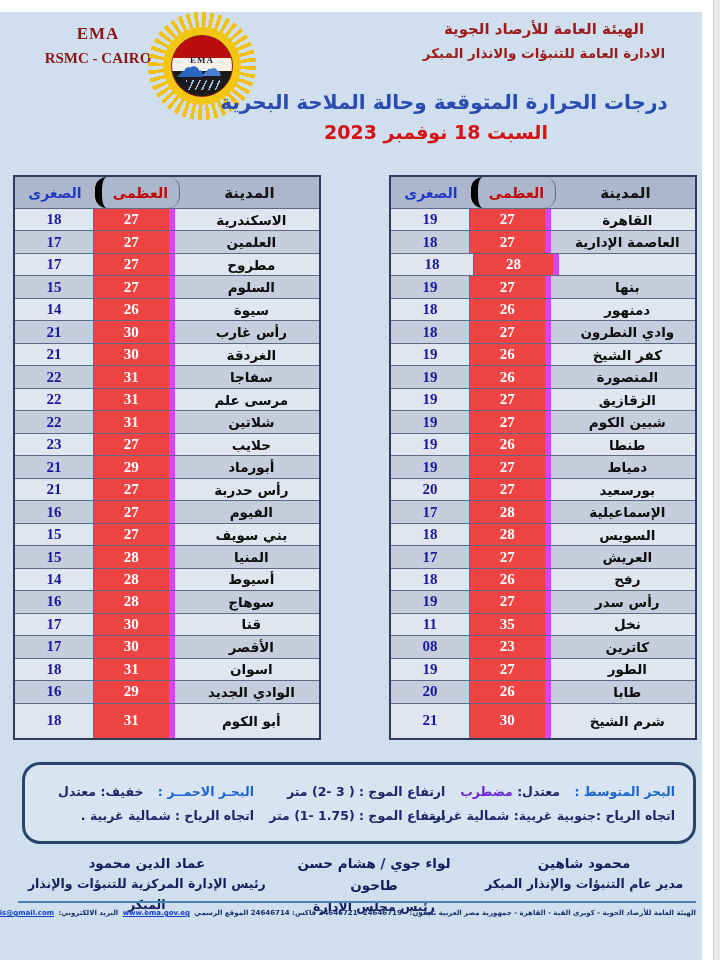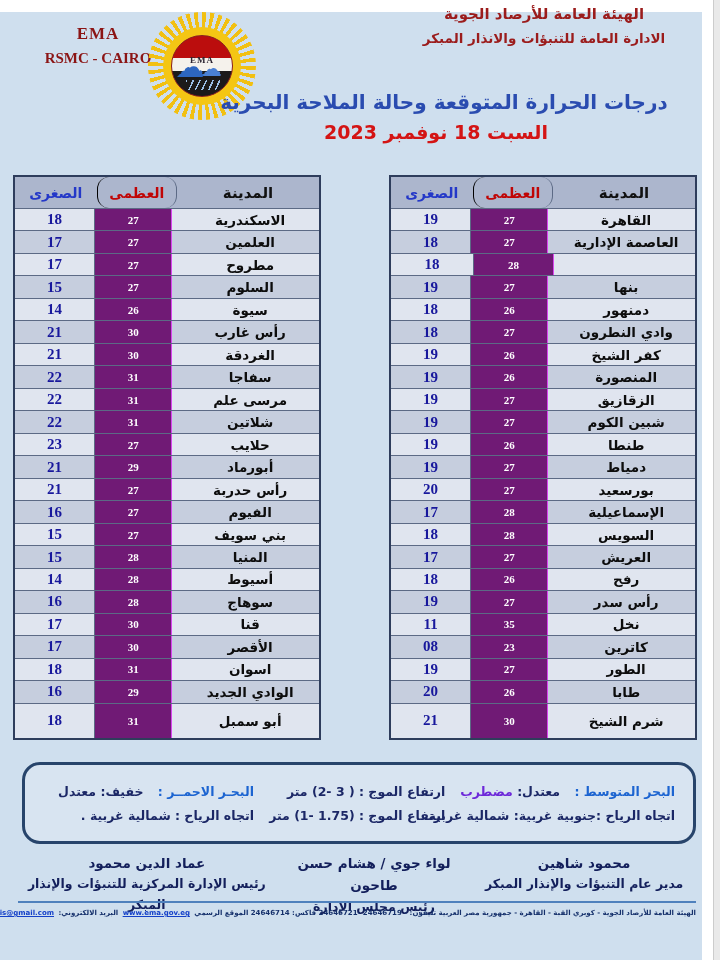--- a/index.html
+++ b/index.html
@@ -17,21 +17,21 @@
     background:#e9e9e9;border-left:1px solid #cccccc;
   }
   
   .ema-en{
     position:absolute;left:18px;top:24px;width:160px;text-align:center;
     color:#8b1515;font-family:"Liberation Serif","DejaVu Serif",serif;font-weight:bold;
   }
   .ema-en .l1{font-size:17px;letter-spacing:1px;}
   .ema-en .l2{font-size:15px;margin-top:6px;}
   .agency{
-    position:absolute;left:398px;top:5px;width:292px;text-align:center;
+    position:absolute;left:398px;top:20px;width:292px;text-align:center;
     color:#9b1c1c;font-weight:bold;direction:rtl;
   }
   .agency .l1{font-size:15px;}
   .agency .l2{font-size:13.5px;margin-top:7px;}
   .doc-title{
     position:absolute;left:188px;top:90px;width:512px;text-align:center;
     color:#2a4cb0;font-size:20px;font-weight:bold;direction:rtl;
   }
   .doc-date{
     position:absolute;left:180px;top:121px;width:512px;text-align:center;
@@ -62,32 +62,32 @@
   .temp-table{
     position:absolute;top:175px;width:308px;height:565px;
     display:flex;flex-direction:column;
     border:2px solid #2e3d5c;box-sizing:border-box;
   }
   .table-left{left:13px;}
   .table-right{left:389px;}
   .t-head{display:flex;height:31px;flex:0 0 31px;background:#acb6cd;}
   .t-head>div{display:flex;align-items:center;justify-content:center;font-weight:bold;border-radius:12px;}
   .h-min{width:27%;color:#2438c8;font-size:14px;}
-  .h-max{width:26%;color:#c00505;font-size:14px;border-left:1px solid #000000;border-right:1px solid #5c6a85;}
+  .h-max{width:26%;color:#c00505;font-size:14px;border-left:7px solid #000000;border-right:1px solid #5c6a85;}
   .h-city{width:47%;color:#111;font-size:15px;}
   .t-body{display:flex;flex-direction:column;flex:1;}
   .t-row{display:flex;flex:1 1 0;border-top:1px solid #5c6a85;}
   .t-row:last-of-type{flex:1.6 1 0;}
   .t-row:nth-of-type(odd){background:#e0e5ef;}
   .t-row:nth-of-type(even){background:#c6cede;}
   .cell{display:flex;align-items:center;justify-content:center;font-weight:bold;}
   .c-min{width:27%;color:#18189c;font-size:15px;font-family:"Liberation Serif","DejaVu Serif",serif;border-radius:9px;}
-  .c-max{width:26%;color:#ffffff;font-size:11px;background:#701a75;
+  .c-max{width:26%;color:#ffffff;font-size:15px;background:#ef4444;
     font-family:"Liberation Serif","DejaVu Serif",serif;
-    border-left:1px solid #5c6a85;border-right:1px solid #d946ef;}
+    border-left:1px solid #5c6a85;border-right:6px solid #d946ef;}
   .c-city{width:47%;color:#0d0d0d;font-size:13.5px;direction:ltr;text-align:center;padding-left:9px;}
   
   .sea-box{
     position:absolute;left:22px;top:762px;width:674px;height:82px;box-sizing:border-box;
     border:3px solid #27446b;border-radius:18px;background:#d8e4f1;
     direction:rtl;display:grid;grid-template-columns:36% 30% 34%;
     align-content:center;row-gap:9px;padding:4px 18px 4px 12px;
     font-size:12.5px;font-weight:bold;color:#1b2766;
   }
   .sea-box .sc{white-space:nowrap;}
@@ -429,21 +429,21 @@
 
       <div class="t-row">
         <div class="cell c-min">16</div>
         <div class="cell c-max">29</div>
         <div class="cell c-city">الوادي الجديد</div>
       </div>
 
       <div class="t-row">
         <div class="cell c-min">18</div>
         <div class="cell c-max">31</div>
-        <div class="cell c-city">أبو سمبل</div>
+        <div class="cell c-city">أبو الكوم</div>
       </div>
     </div>
 </div>
 
 <div class="sea-box">
   <div class="sc">
     <span class="sea-label">البحر المتوسط :</span>
     <span>معتدل:</span>
     <span class="hi-red">مضطرب</span>
   </div>

